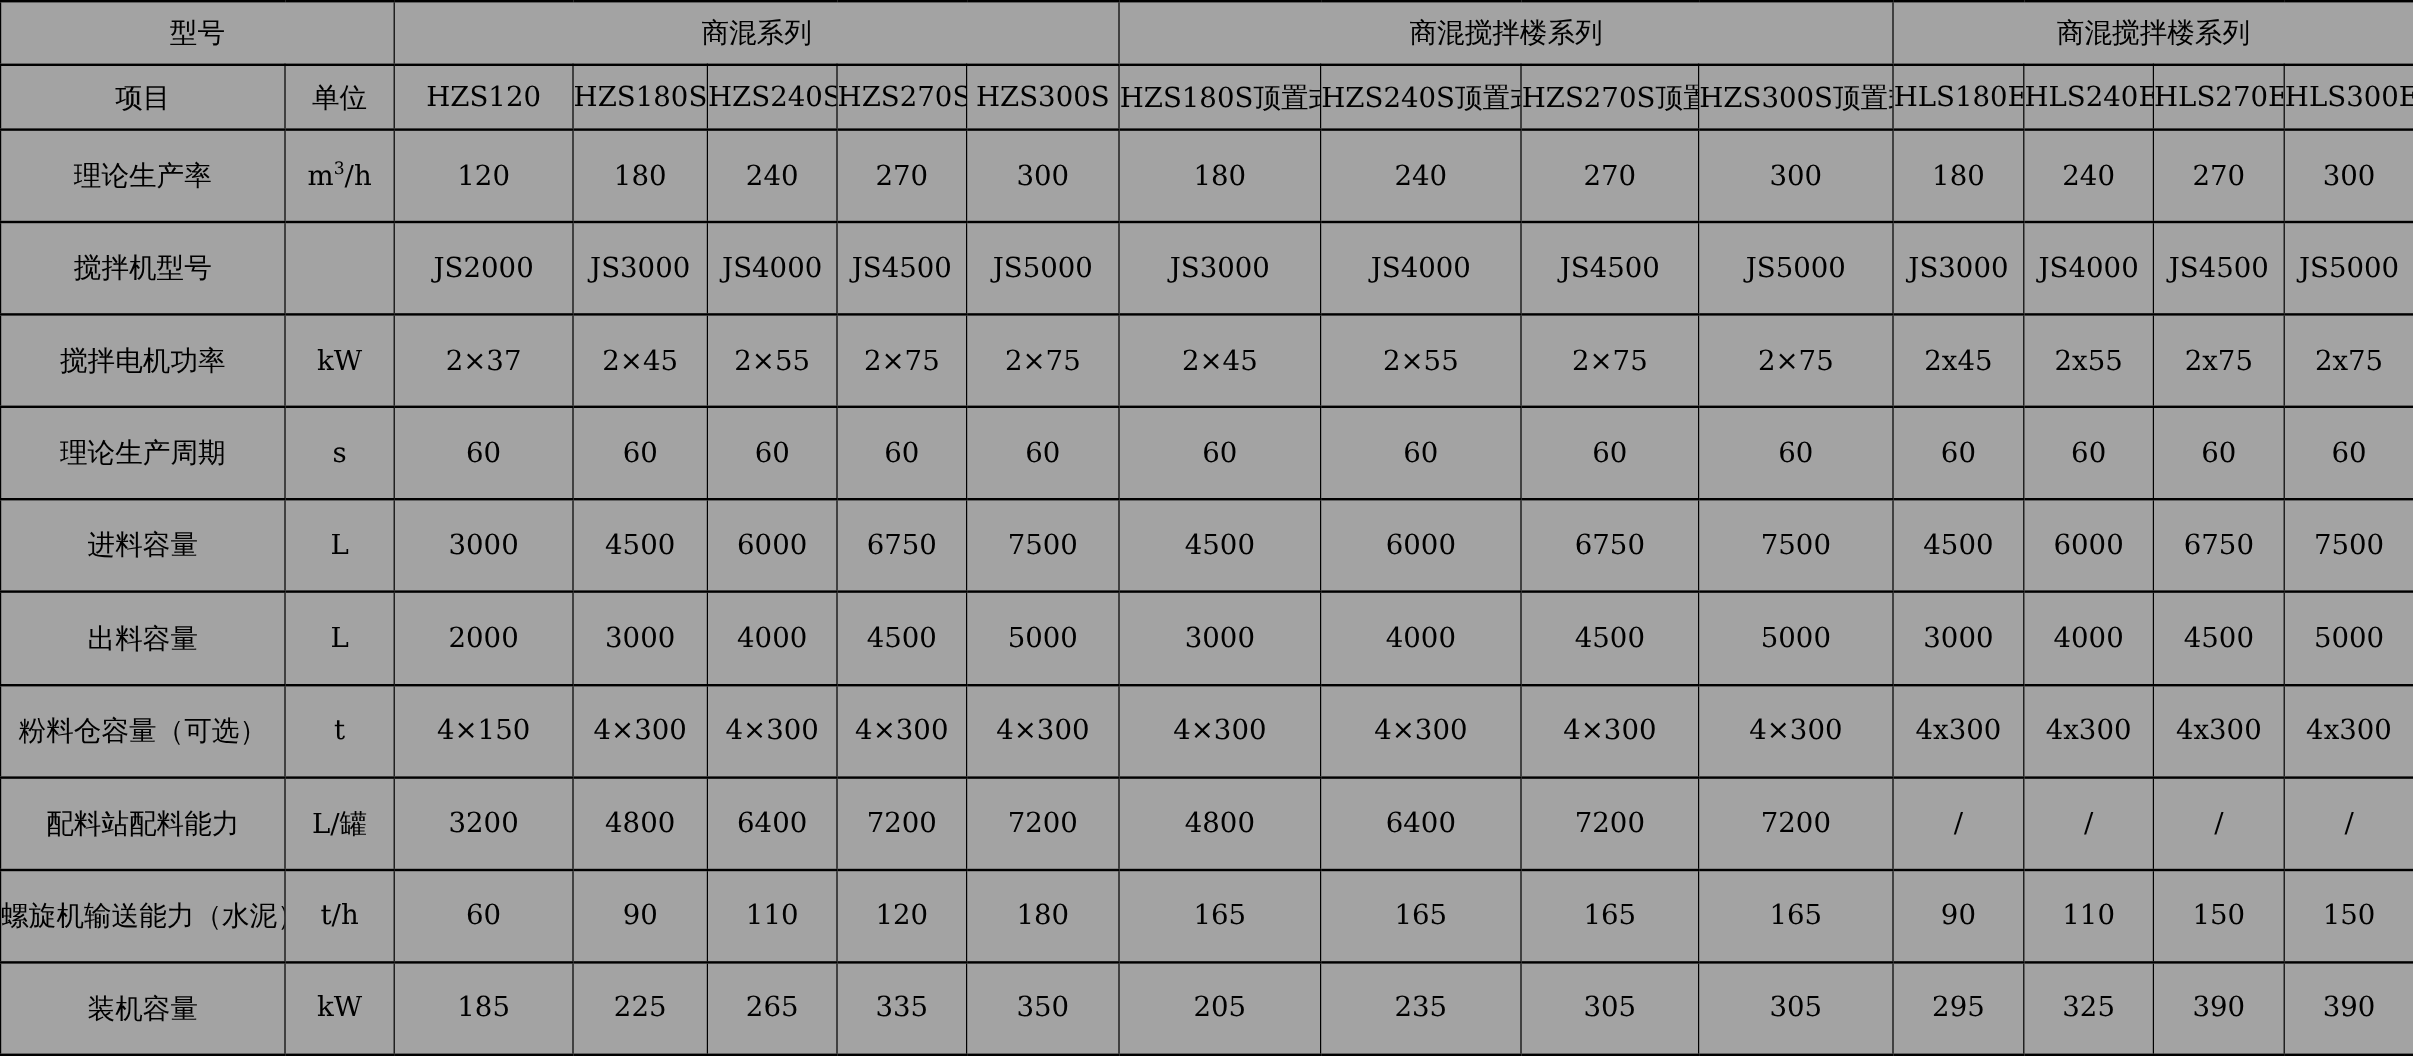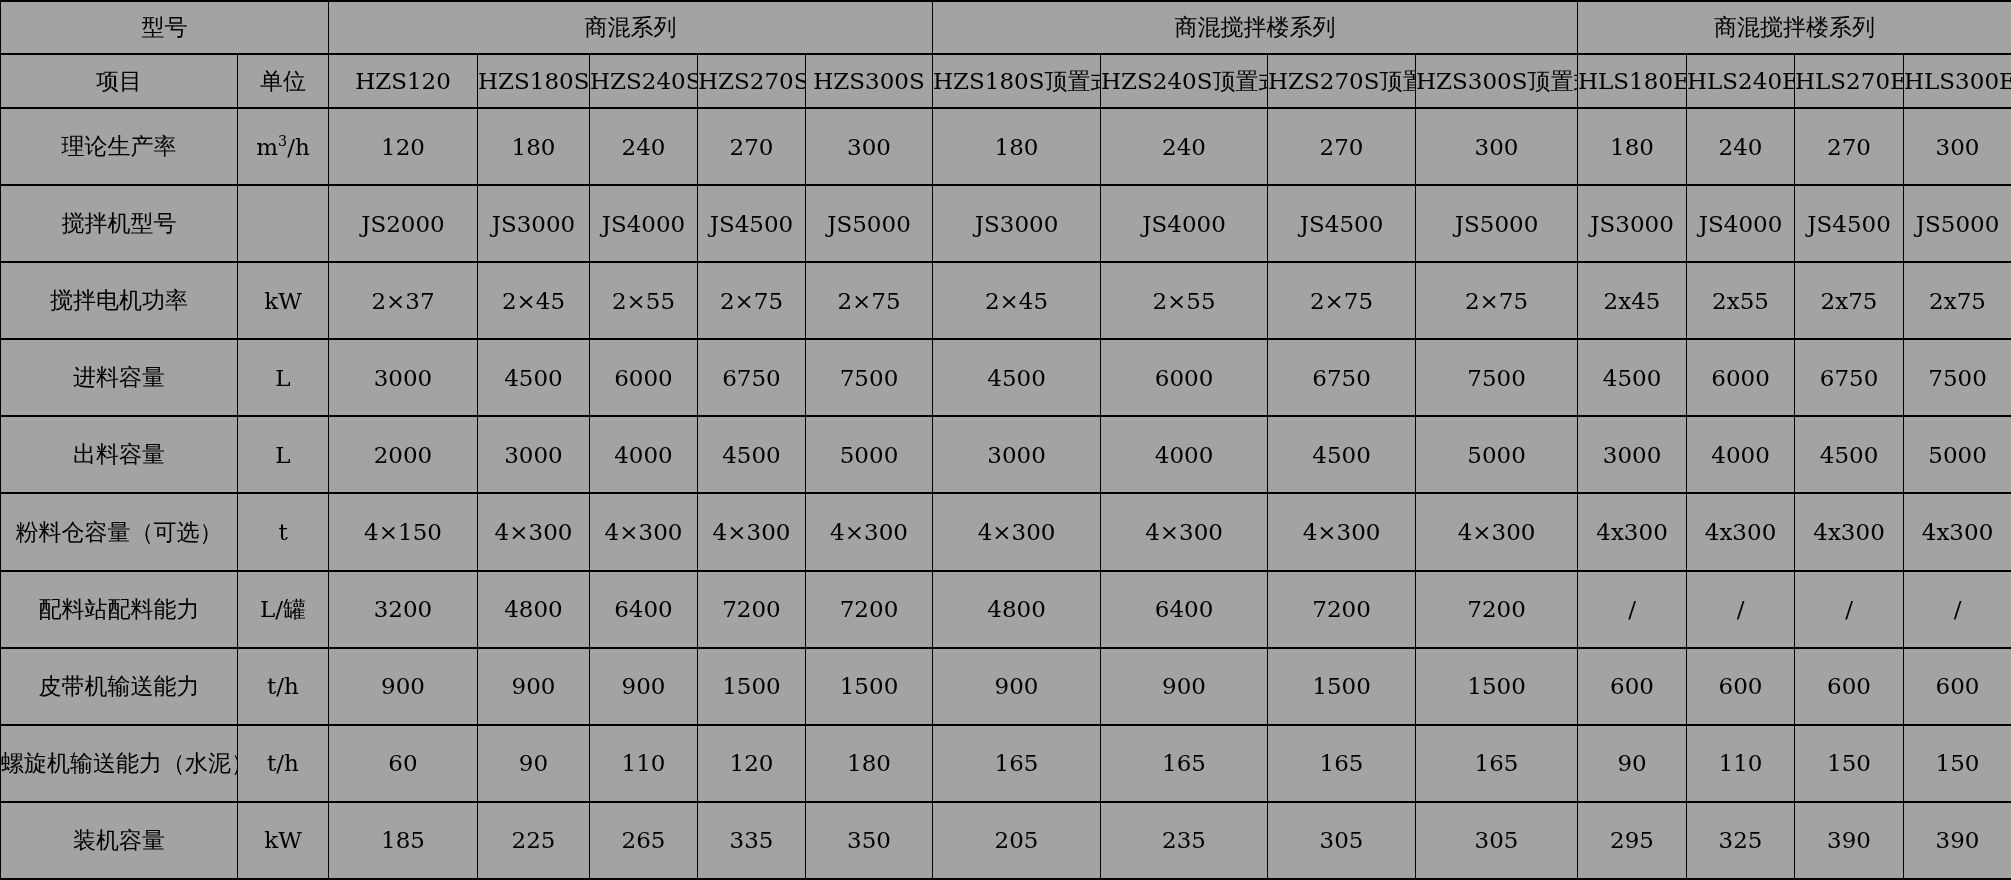--- a/index.html
+++ b/index.html
@@ -121,20 +121,37 @@
         <td>2×45</td>
         <td>2×55</td>
         <td>2×75</td>
         <td>2×75</td>
         <td>2x45</td>
         <td>2x55</td>
         <td>2x75</td>
         <td>2x75</td>
       </tr>
       <tr>
+        <td class="lbl">理论生产周期</td>
+        <td><span>s</span><sup></sup><span></span></td>
+        <td>60</td>
+        <td>60</td>
+        <td>60</td>
+        <td>60</td>
+        <td>60</td>
+        <td>60</td>
+        <td>60</td>
+        <td>60</td>
+        <td>60</td>
+        <td>60</td>
+        <td>60</td>
+        <td>60</td>
+        <td>60</td>
+      </tr>
+      <tr>
         <td class="lbl">进料容量</td>
         <td><span>L</span><sup></sup><span></span></td>
         <td>3000</td>
         <td>4500</td>
         <td>6000</td>
         <td>6750</td>
         <td>7500</td>
         <td>4500</td>
         <td>6000</td>
         <td>6750</td>
@@ -187,37 +204,20 @@
         <td>7200</td>
         <td>7200</td>
         <td>4800</td>
         <td>6400</td>
         <td>7200</td>
         <td>7200</td>
         <td>/</td>
         <td>/</td>
         <td>/</td>
         <td>/</td>
-      </tr>
-      <tr>
-        <td class="lbl">皮带机输送能力</td>
-        <td><span>t/h</span><sup></sup><span></span></td>
-        <td>900</td>
-        <td>900</td>
-        <td>900</td>
-        <td>1500</td>
-        <td>1500</td>
-        <td>900</td>
-        <td>900</td>
-        <td>1500</td>
-        <td>1500</td>
-        <td>600</td>
-        <td>600</td>
-        <td>600</td>
-        <td>600</td>
       </tr>
       <tr>
         <td class="lbl">螺旋机输送能力（水泥）</td>
         <td><span>t/h</span><sup></sup><span></span></td>
         <td>60</td>
         <td>90</td>
         <td>110</td>
         <td>120</td>
         <td>180</td>
         <td>165</td>

